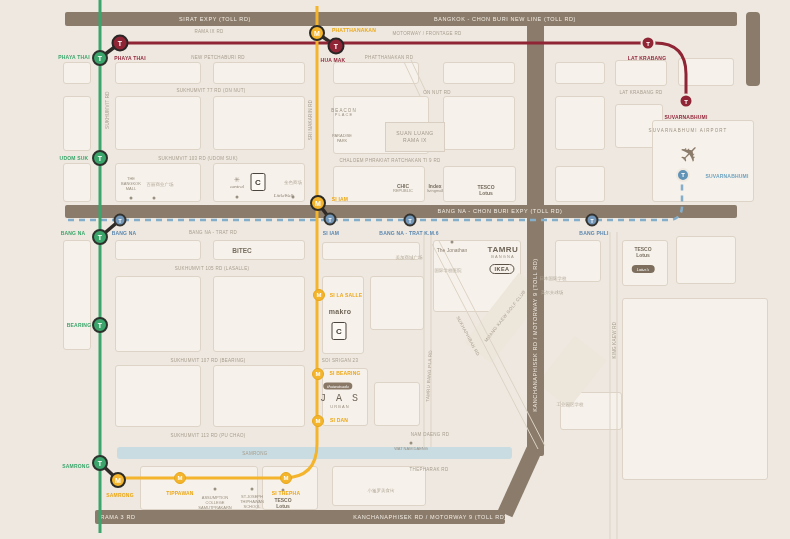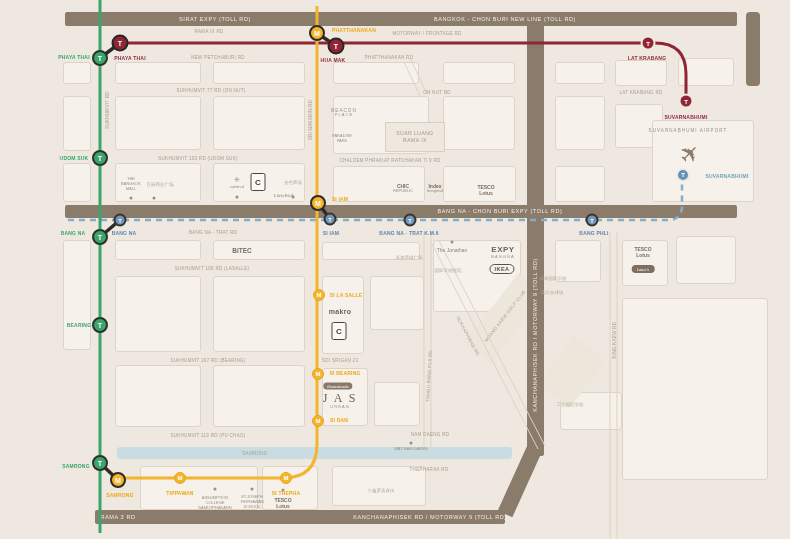--- a/index.html
+++ b/index.html
@@ -23,21 +23,21 @@
   .st-city{width:14px;height:14px;background:#6093b6;border:2px solid #efe9e0;font-size:6px;}
   .stlabel{position:absolute;z-index:5;font-size:5px;font-weight:700;letter-spacing:.2px;white-space:nowrap;transform:translate(-50%,-50%);}
   .lg{color:#3ba56b}.lr{color:#93273a}.lo{color:#eda714}.lb{color:#5b87b0}.lc{color:#6fa3c0}
   .poi{position:absolute;z-index:4;transform:translate(-50%,-50%);text-align:center;line-height:1.2;white-space:nowrap;}
   .line{display:block;}
   .t4{font-size:4px;color:#9a9082}.t45{font-size:4.5px;color:#9a9082}.t5{font-size:5px;color:#8f8577}
   .b5{font-size:5px;font-weight:700;color:#776d5f}.b65{font-size:6.5px;font-weight:700;color:#776d5f}
   .b8{font-size:8px;font-weight:800;color:#6e6457;letter-spacing:.5px}
   .it{font-size:5px;font-style:italic;color:#8f8577;font-family:"Liberation Serif",serif}
   .mk{font-size:7px;font-weight:800;color:#6e6457;letter-spacing:.3px}
-  .serif{font-family:Liberation Serif, serif;font-size:12px;letter-spacing:2px;color:#6e6457}
+  .serif{font-family:Liberation Mono, monospace;font-size:10px;letter-spacing:2px;color:#6e6457}
   .flower{font-size:7px;color:#9a9082}.sp{letter-spacing:1.1px}
   .kraf-box{position:absolute;z-index:4;left:400px;top:352px;width:76px;height:33px;transform:translate(-50%,-50%);background:#b19158;box-shadow:inset 0 0 0 1px rgba(255,255,255,.45);display:flex;flex-direction:column;align-items:center;justify-content:center;}
   .kraf-box .kraf-name{color:#fff;font-size:13px;font-weight:700;letter-spacing:4px;line-height:1;}
   .kraf-box .kraf-sub{color:#f3ead9;font-size:3.5px;letter-spacing:2px;margin-top:2px;}
   .suan-box{position:absolute;z-index:4;left:415px;top:137px;width:58px;height:28px;transform:translate(-50%,-50%);background:#efe8de;border:1px solid #d8cec1;display:flex;flex-direction:column;align-items:center;justify-content:center;color:#a0968a;font-size:5px;letter-spacing:.5px;line-height:1.5;}
   .ikea-box{position:absolute;z-index:4;left:502px;top:269px;transform:translate(-50%,-50%);border:1.5px solid #5c5346;border-radius:6px;padding:1px 4px;color:#5c5346;font-size:5.5px;font-weight:800;letter-spacing:.5px;}
   .bigc{position:absolute;z-index:4;width:13px;height:16px;transform:translate(-50%,-50%);border:1.5px solid #4a443c;border-radius:2px;background:#fcf9f4;color:#3f3a33;font-size:8px;font-weight:800;display:flex;align-items:center;justify-content:center;}
   .lotus-oval{position:absolute;z-index:4;left:643px;top:269px;transform:translate(-50%,-50%);background:#7d6e5d;border-radius:6px;padding:1.5px 5px;color:#fff;font-size:4px;font-style:italic;}
   .tws-pill{position:absolute;z-index:4;left:338px;top:386px;transform:translate(-50%,-50%);background:#8a7866;border-radius:4px;padding:1px 4px;color:#fff;font-size:4px;font-style:italic;}
   .plane{position:absolute;z-index:4;left:690px;top:154px;transform:translate(-50%,-50%) rotate(-45deg);font-size:24px;color:#8b7b6b;font-family:"DejaVu Sans",sans-serif;}
@@ -304,21 +304,21 @@
       <span class="line b5">TESCO</span>
       <span class="line b5">Lotus</span>
     </div>
     <div class="poi" style="left: 242px; top: 251px;">
       <span class="line b65">BiTEC</span>
     </div>
     <div class="poi" style="left: 452px; top: 250px;">
       <span class="line t5">The Jonathan</span>
     </div>
     <div class="poi" style="left: 503px; top: 252px;">
-      <span class="line b8">EXPY</span>
+      <span class="line b8">TAMRU</span>
       <span class="line t4 sp">BANGNA</span>
     </div>
     <div class="poi" style="left: 643px; top: 252px;">
       <span class="line b5">TESCO</span>
       <span class="line b5">Lotus</span>
     </div>
     <div class="poi" style="left: 340px; top: 312px;">
       <span class="line mk">makro</span>
     </div>
     <div class="poi" style="left: 340px; top: 401px;">

